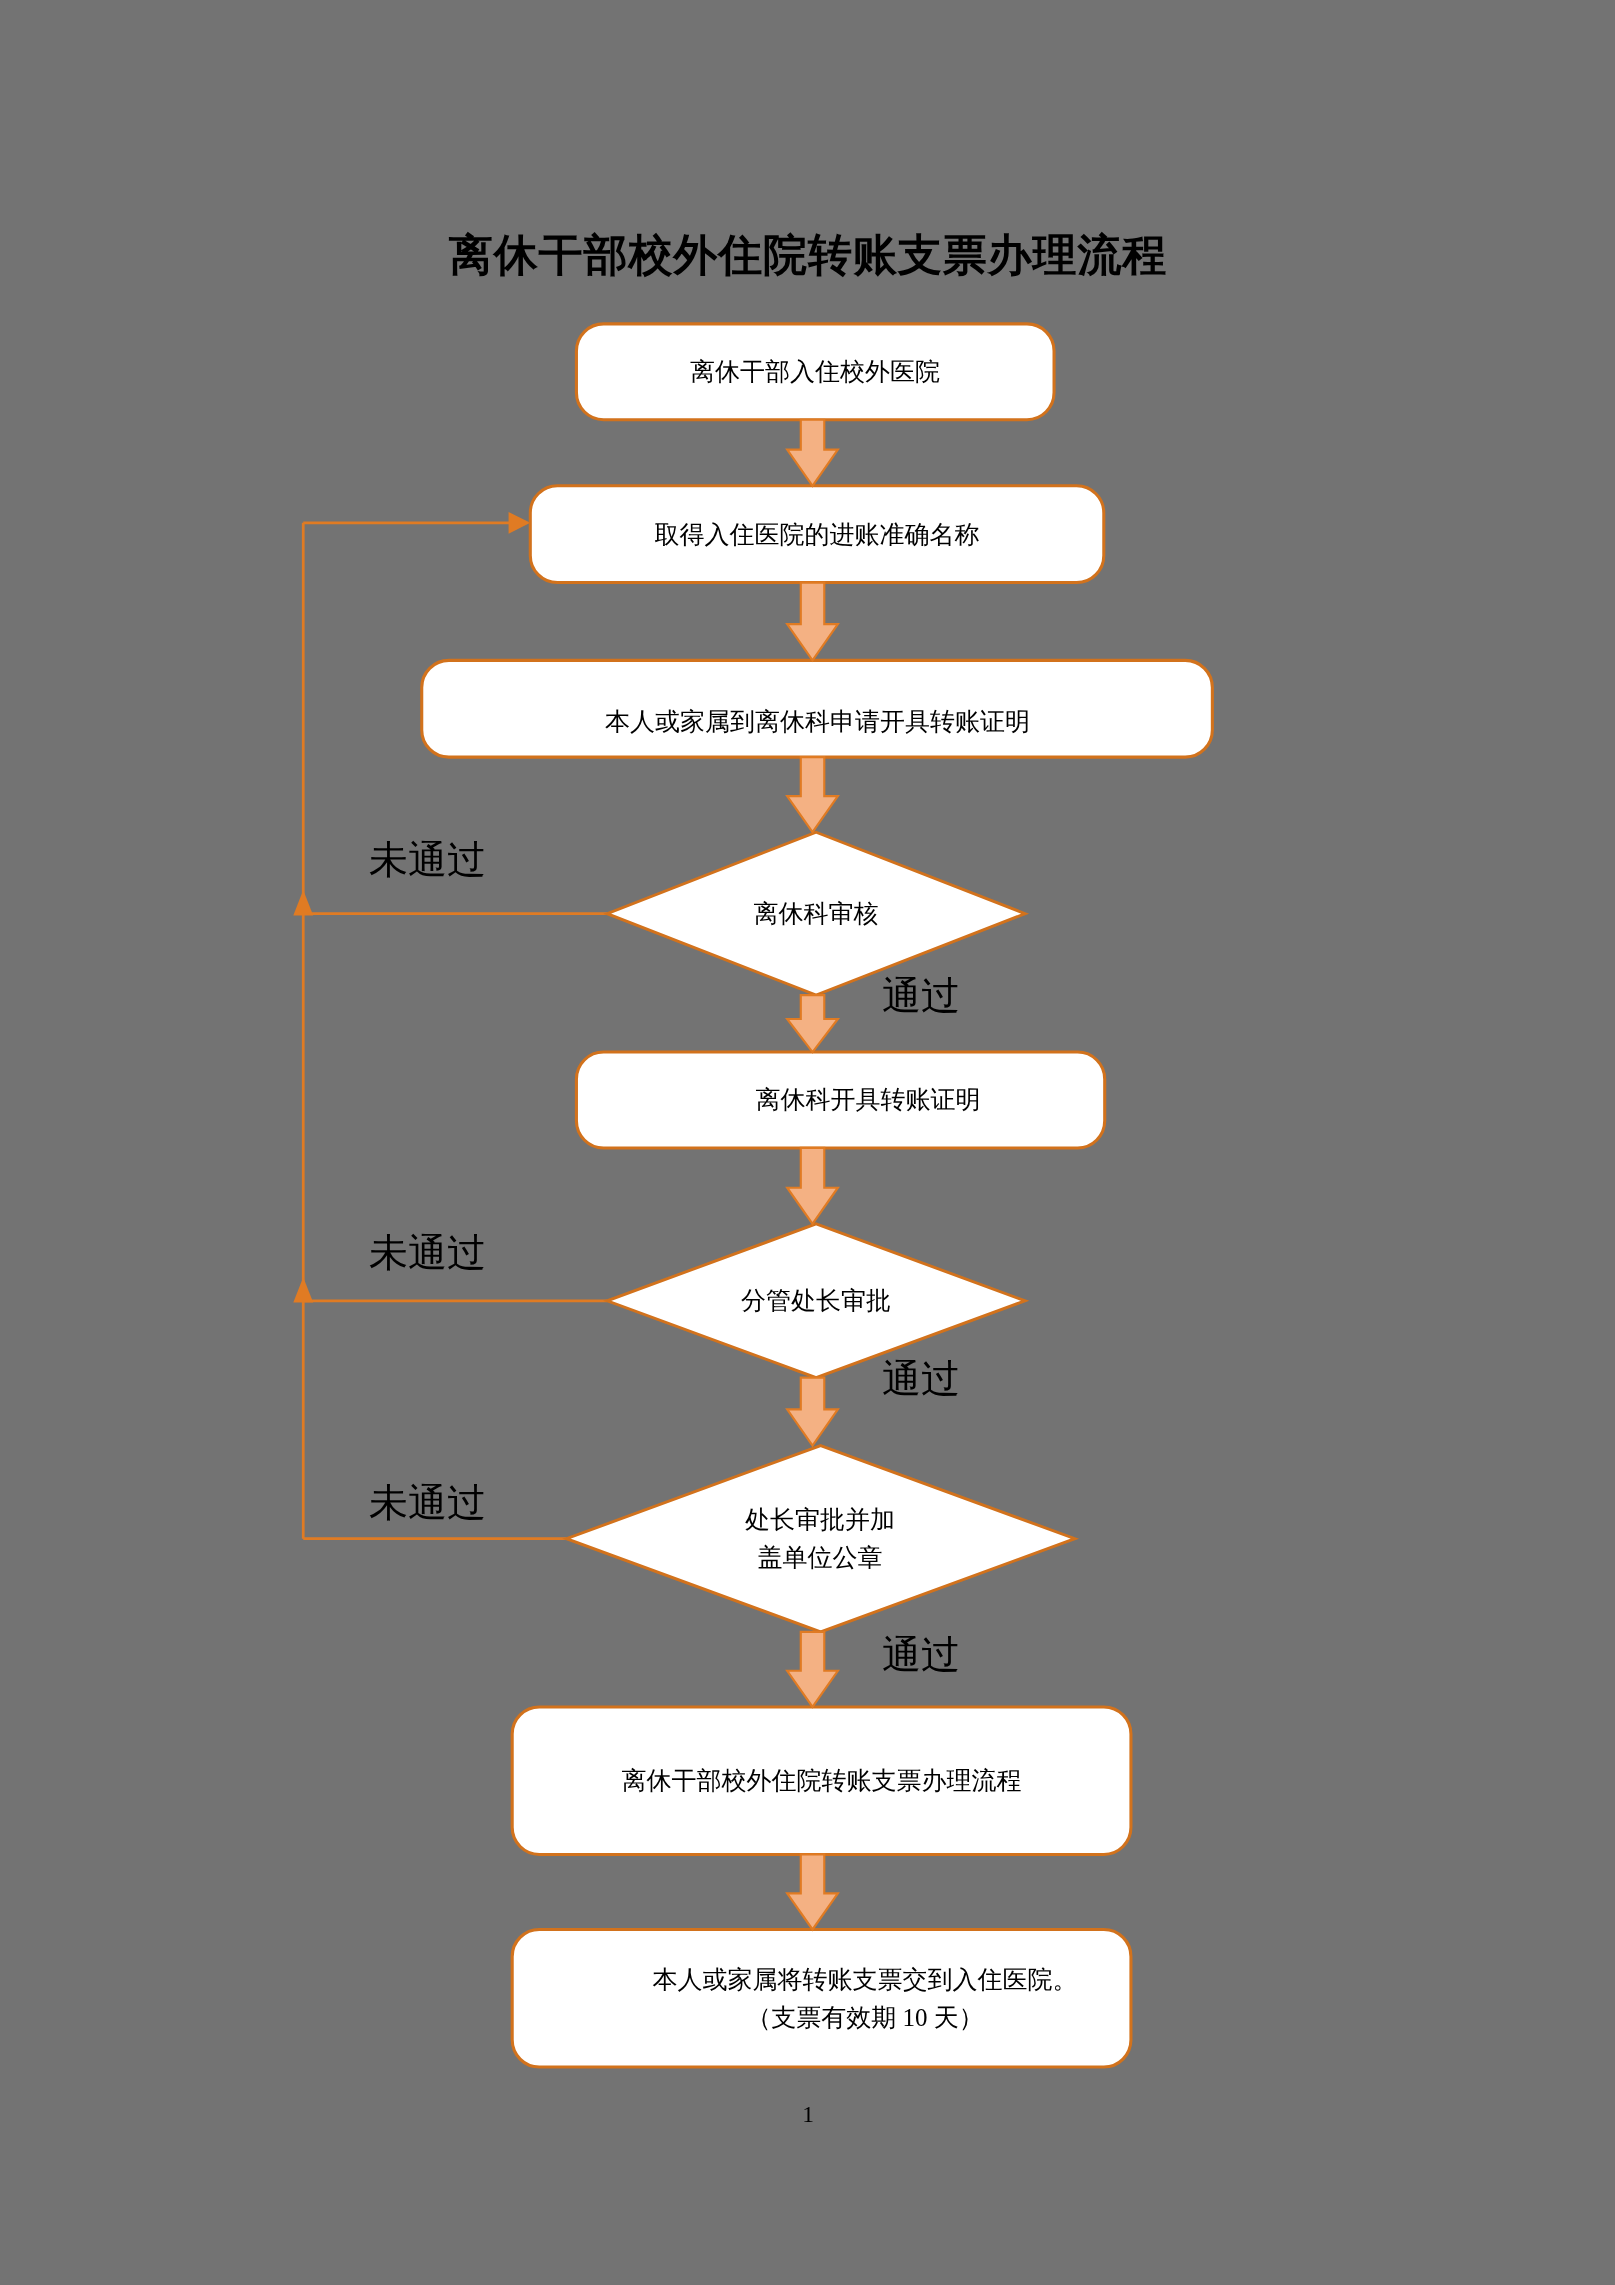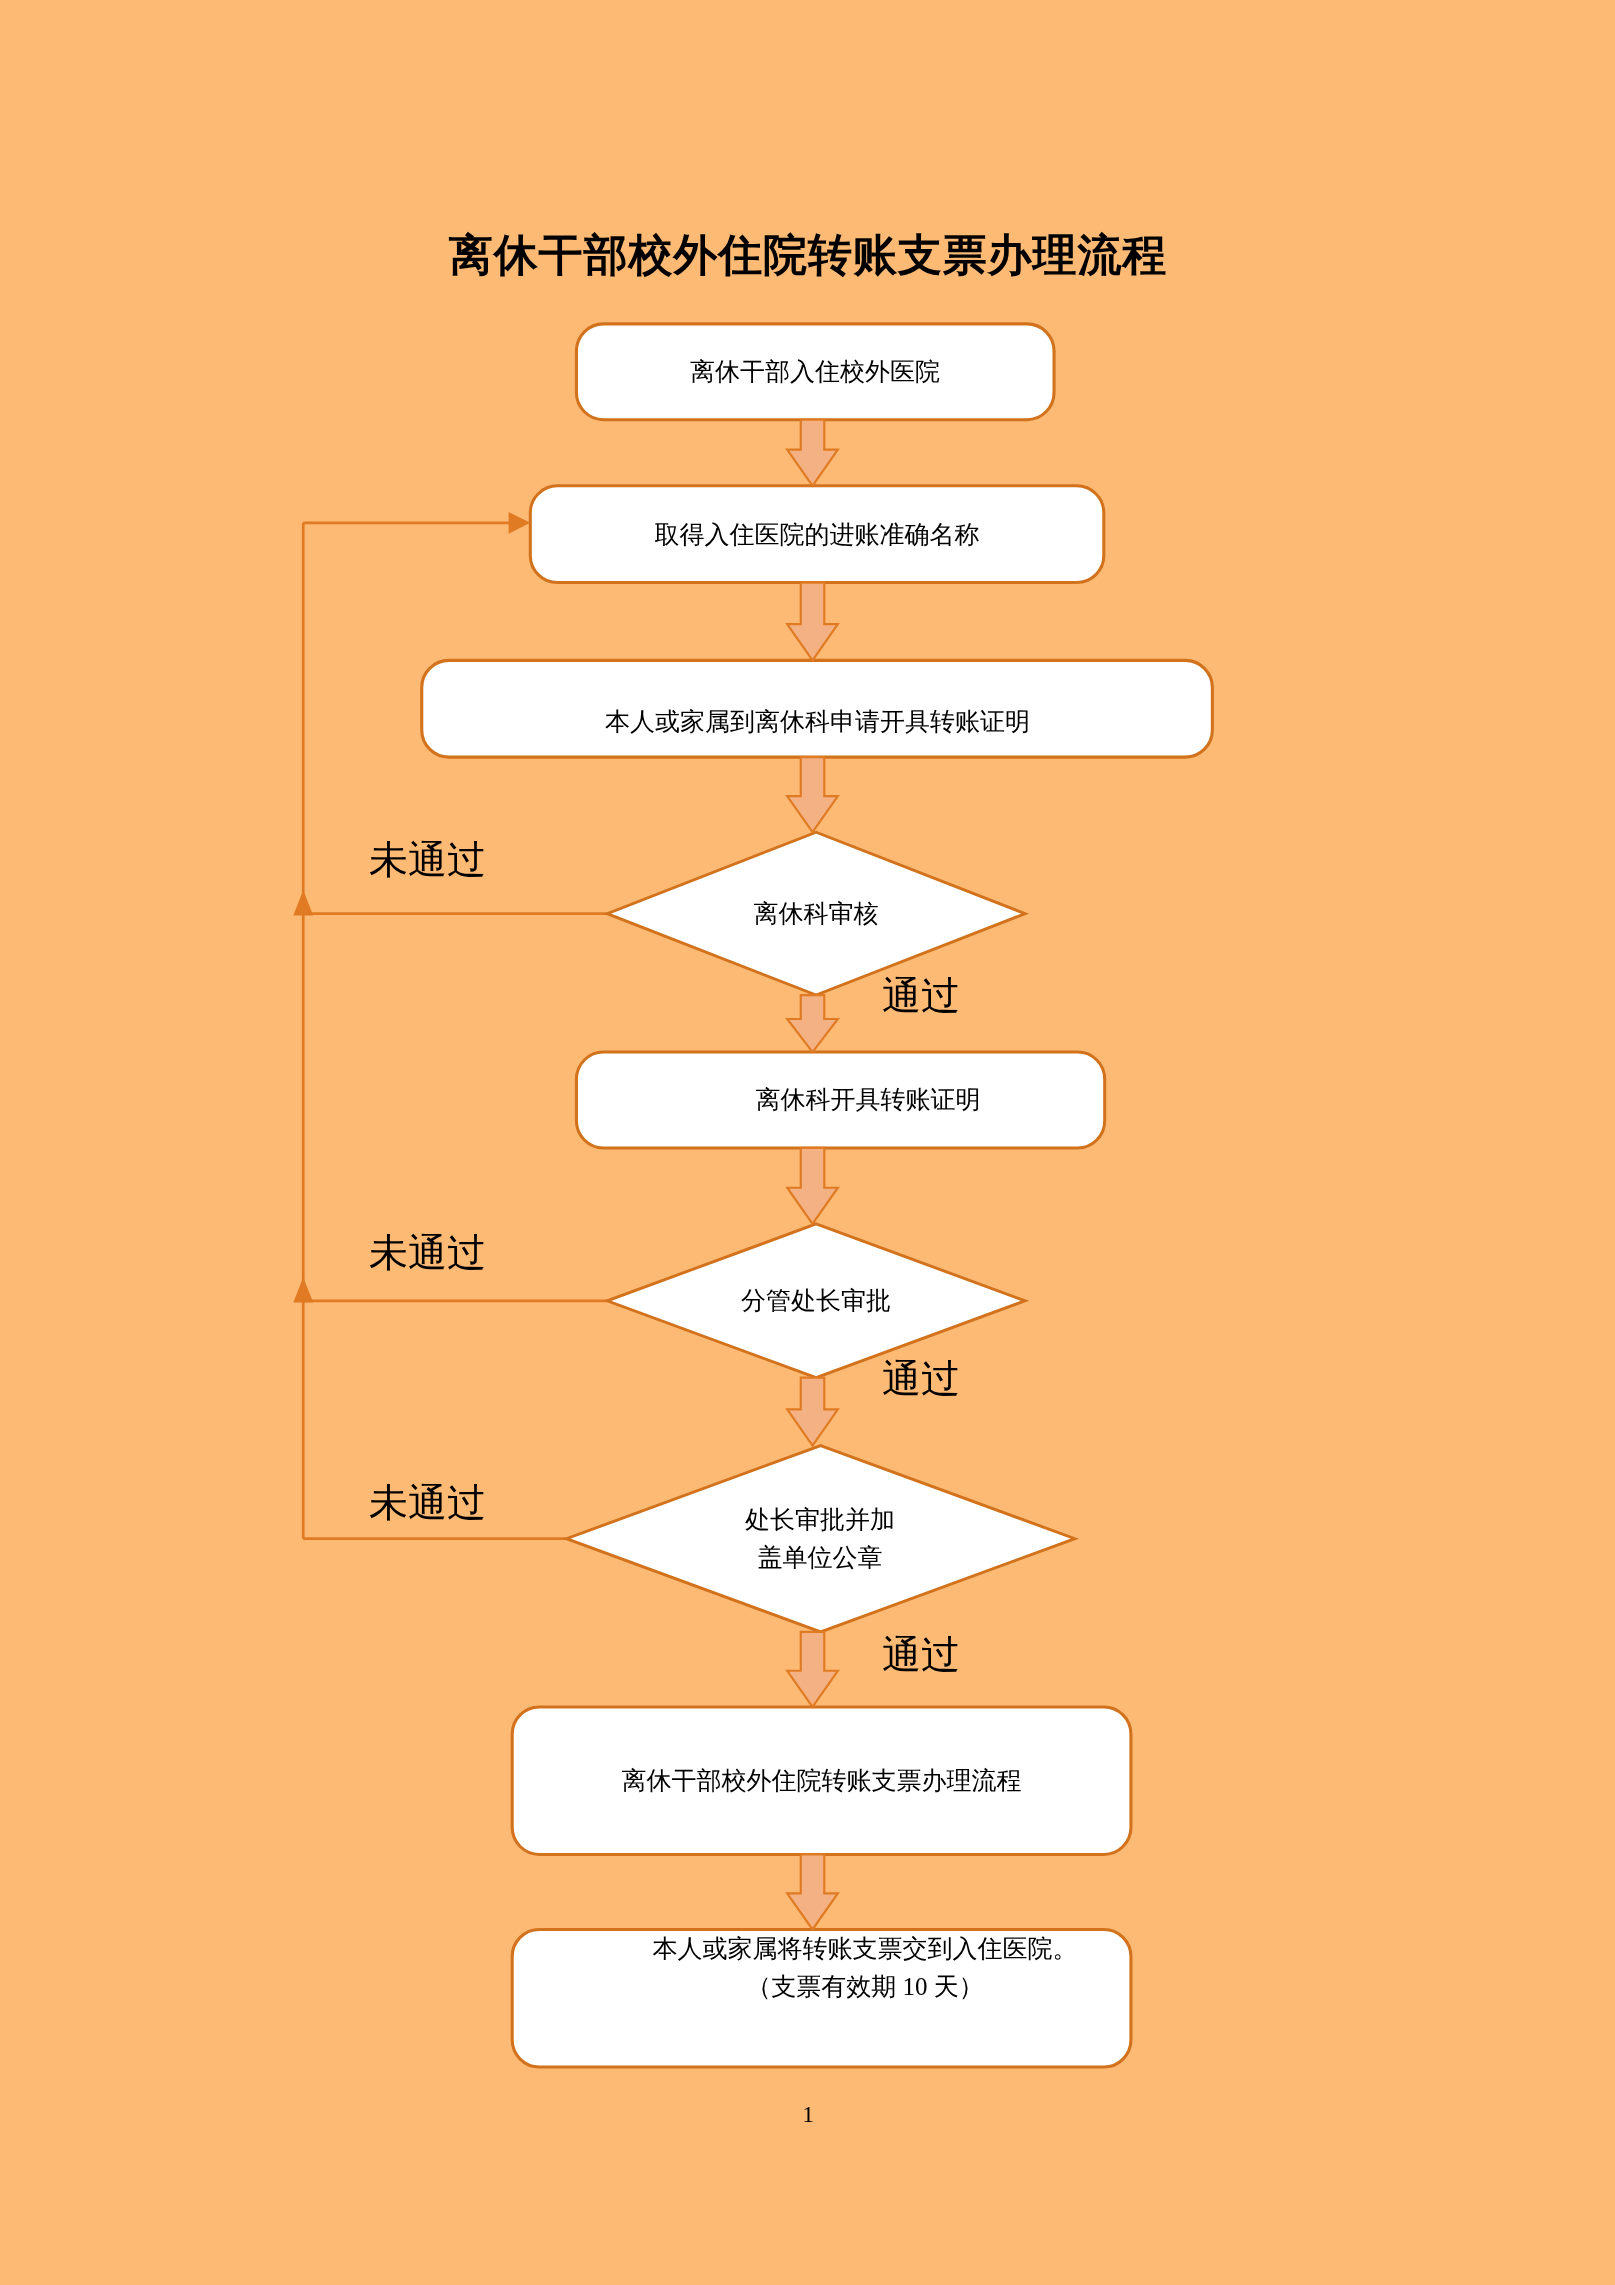--- a/index.html
+++ b/index.html
@@ -7,21 +7,21 @@
     padding: 0;
     background: #ffffff;
   }
   body {
     font-family: "Liberation Serif", "DejaVu Serif", serif;
   }
   #page {
     position: relative;
     width: 1616px;
     height: 2285px;
-    background: #fdba74;
+    background: #737373;
     overflow: hidden;
   }
   #flow-svg {
     position: absolute;
     left: 0;
     top: 0;
     width: 1616px;
     height: 2285px;
   }
   .doc-title {
@@ -108,21 +108,21 @@
 
   <div id="text-layer">
       <div class="node-text" style="left: 576px; top: 324px; width: 478px; height: 96px; display: flex; flex-direction: column; align-items: center; justify-content: center;"><span>离休干部入住校外医院</span></div>
       <div class="node-text" style="left: 530px; top: 486px; width: 574px; height: 97px; display: flex; flex-direction: column; align-items: center; justify-content: center;"><span>取得入住医院的进账准确名称</span></div>
       <div class="node-text" style="left: 422px; top: 660px; width: 791px; height: 124px; display: flex; flex-direction: column; align-items: center; justify-content: center;"><span>本人或家属到离休科申请开具转账证明</span></div>
       <div class="node-text" style="left: 607px; top: 832px; width: 418px; height: 163px; display: flex; flex-direction: column; align-items: center; justify-content: center;"><span>离休科审核</span></div>
       <div class="node-text" style="left: 576px; top: 1052px; width: 584px; height: 96px; display: flex; flex-direction: column; align-items: center; justify-content: center;"><span>离休科开具转账证明</span></div>
       <div class="node-text" style="left: 607px; top: 1224px; width: 418px; height: 154px; display: flex; flex-direction: column; align-items: center; justify-content: center;"><span>分管处长审批</span></div>
       <div class="node-text" style="left: 566px; top: 1446px; width: 508px; height: 186px; display: flex; flex-direction: column; align-items: center; justify-content: center;"><span>处长审批并加</span><span>盖单位公章</span></div>
       <div class="node-text" style="left: 512px; top: 1707px; width: 619px; height: 147px; display: flex; flex-direction: column; align-items: center; justify-content: center;"><span>离休干部校外住院转账支票办理流程</span></div>
-      <div class="node-text" style="left: 512px; top: 1930px; width: 706px; height: 138px; display: flex; flex-direction: column; align-items: center; justify-content: flex-start;"><span>本人或家属将转账支票交到入住医院。</span><span>（支票有效期 10 天）</span></div>
+      <div class="node-text" style="left: 512px; top: 1930px; width: 706px; height: 138px; display: flex; flex-direction: column; align-items: center; justify-content: center;"><span>本人或家属将转账支票交到入住医院。</span><span>（支票有效期 10 天）</span></div>
       <div class="edge-label" style="left: 369px; top: 833px;">未通过</div>
       <div class="edge-label" style="left: 882px; top: 969px;">通过</div>
       <div class="edge-label" style="left: 369px; top: 1226px;">未通过</div>
       <div class="edge-label" style="left: 882px; top: 1352px;">通过</div>
       <div class="edge-label" style="left: 369px; top: 1476px;">未通过</div>
       <div class="edge-label" style="left: 882px; top: 1628px;">通过</div>
     </div>
 
   <div class="page-number">1</div>
 </div>

